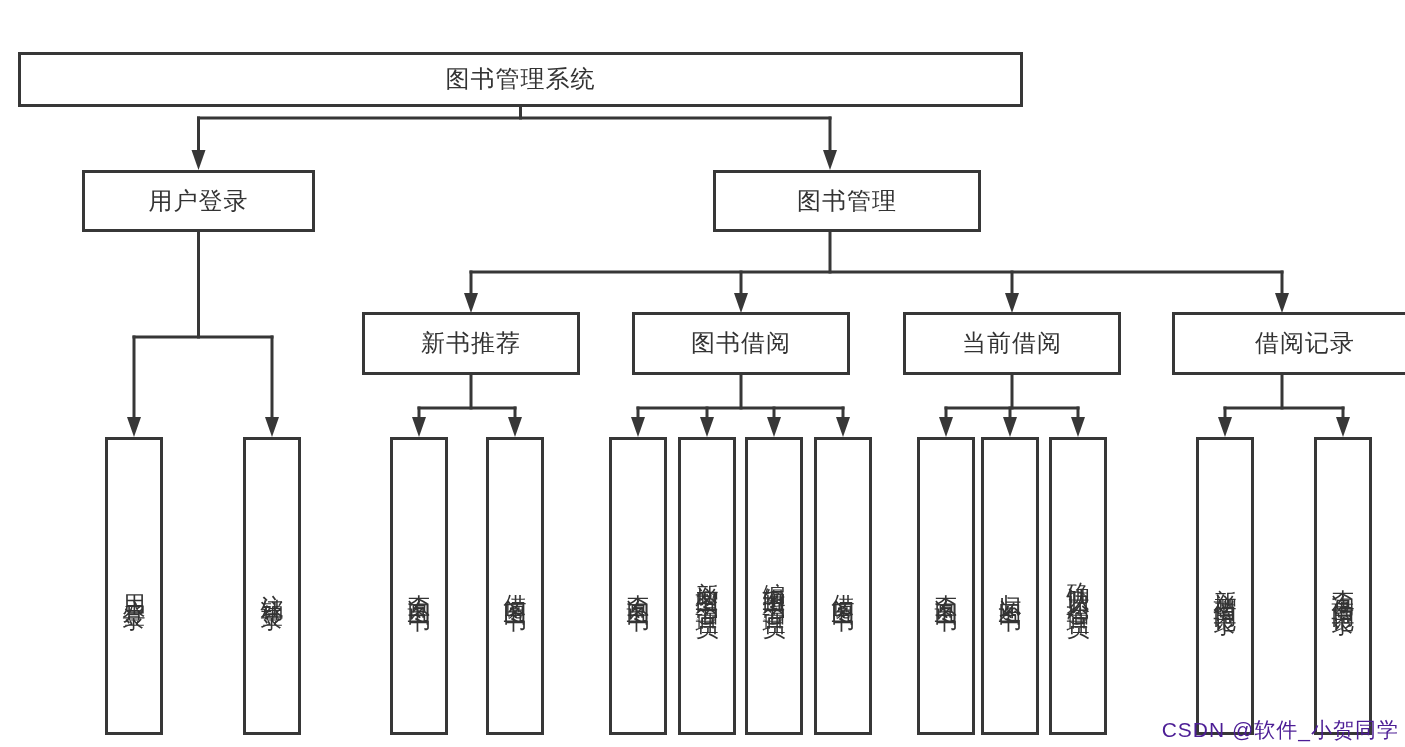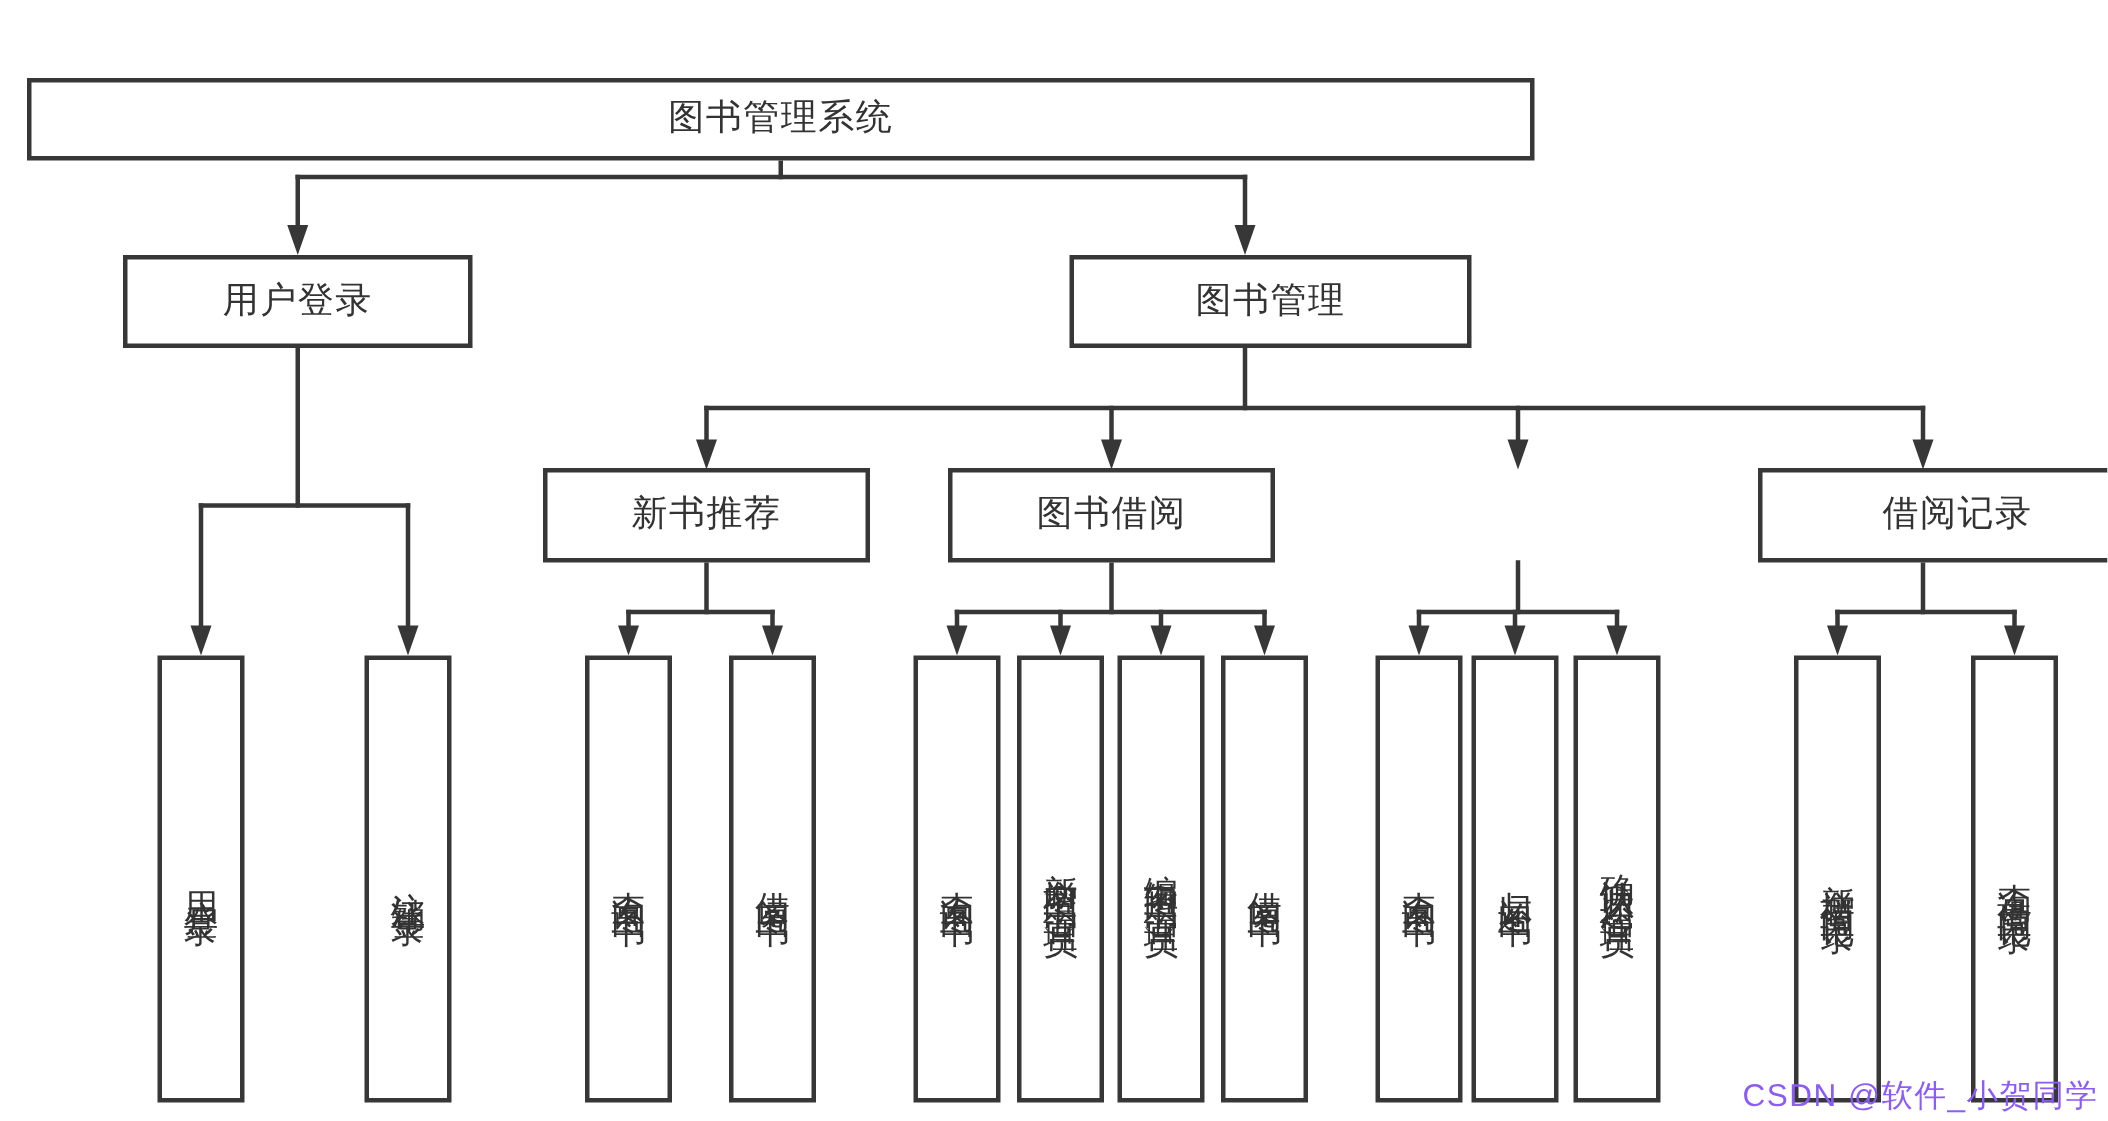--- a/index.html
+++ b/index.html
@@ -40,21 +40,21 @@
     text-orientation: mixed;
     letter-spacing: 5px;
     font-size: 23px;
     line-height: 1;
   }
   .watermark {
     position: absolute;
     right: 6px;
     bottom: 3px;
     font-size: 21px;
-    color: #8b5cf6;
+    color: #4c1d95;
     letter-spacing: 1px;
     z-index: 5;
     white-space: nowrap;
   }
 </style>
 </head>
 <body>
 
 <div class="canvas">
 
@@ -113,20 +113,21 @@
       <polygon points="1336,417 1350,417 1343,437" fill="#373737"></polygon>
     </svg>
 
   <div class="node root">图书管理系统</div>
 
   <div class="node l2" style="left:82px;width:233px">用户登录</div>
   <div class="node l2" style="left:713px;width:268px">图书管理</div>
 
   <div class="node l3" style="left:632px">图书借阅</div>
   <div class="node l3" style="left:362px">新书推荐</div>
+  <div class="node l3" style="left:903px">当前借阅</div>
   <div class="node l3" style="left:1172px;width:266px">借阅记录</div>
 
   <div class="node leaf" style="left:105px">用户登录</div>
   <div class="node leaf" style="left:243px">注销登录</div>
 
   <div class="node leaf" style="left:390px">查询图书</div>
   <div class="node leaf" style="left:486px">借阅图书</div>
 
   <div class="node leaf" style="left:609px">查询图书</div>
   <div class="node leaf" style="left:678px">新增图书（管理员）</div>

